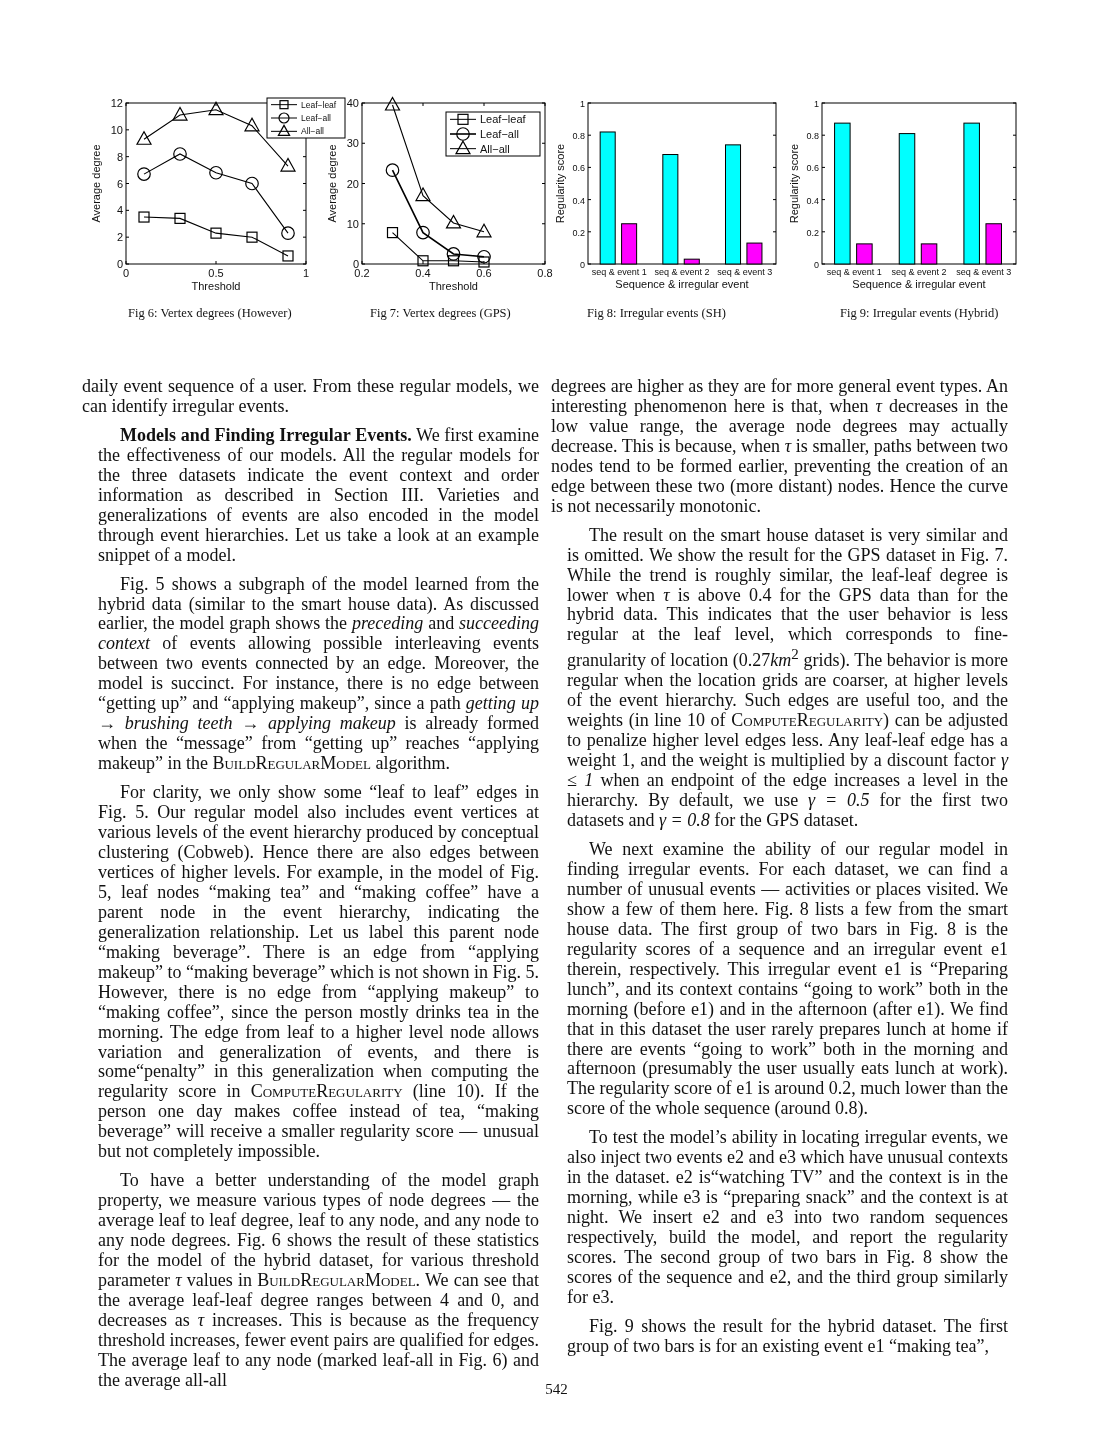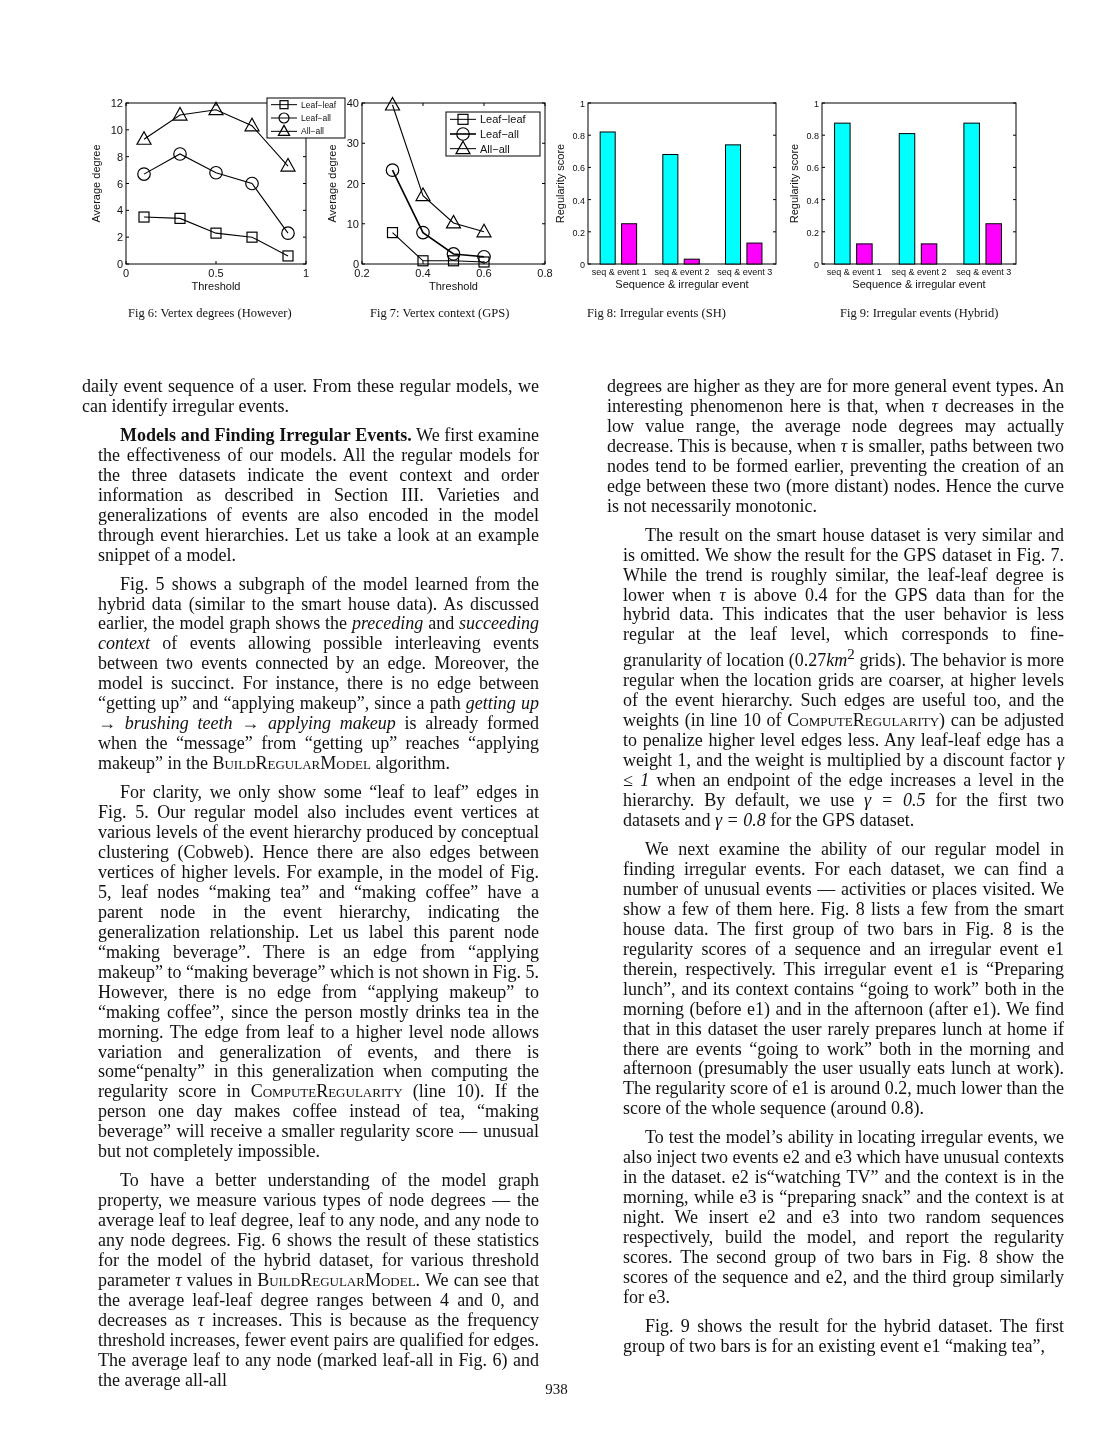--- a/index.html
+++ b/index.html
@@ -206,33 +206,33 @@
       <rect x="138.29333333333332" y="155.875" width="15.520000000000001" height="20.125" fill="#ff00ff" stroke="#000" stroke-width="1"></rect>
       <text x="136" y="187" font-size="9" text-anchor="middle">seq &amp; event 2</text>
       <rect x="180.91333333333336" y="35.125" width="15.520000000000001" height="140.875" fill="#00ffff" stroke="#000" stroke-width="1"></rect>
       <rect x="202.96" y="135.75" width="15.520000000000001" height="40.25" fill="#ff00ff" stroke="#000" stroke-width="1"></rect>
       <text x="200.66666666666669" y="187" font-size="9" text-anchor="middle">seq &amp; event 3</text>
       <text x="136" y="200" font-size="11" text-anchor="middle">Sequence &amp; irregular event</text>
     </svg>
 </div>
 
 <div class="caption" style="left:128px;">Fig 6: Vertex degrees (However)</div>
-<div class="caption" style="left:370px;">Fig 7: Vertex context (GPS)</div>
+<div class="caption" style="left:370px;">Fig 7: Vertex degrees (GPS)</div>
 <div class="caption" style="left:587px;">Fig 8: Irregular events (SH)</div>
 <div class="caption" style="left:840px;">Fig 9: Irregular events (Hybrid)</div>
 
 <div class="col" style="left:82px;">
   <p><span>daily event sequence of a user. From these regular models, we can identify irregular events.</span></p>
   <p class="ind"><b>Models and Finding Irregular Events.</b><span> We first examine the effectiveness of our models. All the regular models for the three datasets indicate the event context and order information as described in Section III. Varieties and generalizations of events are also encoded in the model through event hierarchies. Let us take a look at an example snippet of a model.</span></p>
   <p class="ind"><span>Fig. 5 shows a subgraph of the model learned from the hybrid data (similar to the smart house data). As discussed earlier, the model graph shows the </span><i>preceding</i><span> and </span><i>succeeding context</i><span> of events allowing possible interleaving events between two events connected by an edge. Moreover, the model is succinct. For instance, there is no edge between “getting up” and “applying makeup”, since a path </span><i>getting up → brushing teeth → applying makeup</i><span> is already formed when the “mes­sage” from “getting up” reaches “applying makeup” in the </span><span class="sc">BuildRegularModel</span><span> algorithm.</span></p>
   <p class="ind"><span>For clarity, we only show some “leaf to leaf” edges in Fig. 5. Our regular model also includes event vertices at various levels of the event hierarchy produced by conceptual clustering (Cobweb). Hence there are also edges between vertices of higher levels. For example, in the model of Fig. 5, leaf nodes “making tea” and “making coffee” have a parent node in the event hierarchy, indicating the generalization relationship. Let us label this parent node “making beverage”. There is an edge from “applying makeup” to “making beverage” which is not shown in Fig. 5. However, there is no edge from “applying makeup” to “making coffee”, since the person mostly drinks tea in the morning. The edge from leaf to a higher level node allows variation and generalization of events, and there is some“penalty” in this generalization when computing the regularity score in </span><span class="sc">ComputeRegularity</span><span> (line 10). If the person one day makes coffee instead of tea, “making beverage” will receive a smaller regularity score — unusual but not completely impossible.</span></p>
   <p class="ind"><span>To have a better understanding of the model graph property, we measure various types of node degrees — the average leaf to leaf degree, leaf to any node, and any node to any node degrees. Fig. 6 shows the result of these statistics for the model of the hybrid dataset, for various threshold parameter </span><i>τ</i><span> values in </span><span class="sc">BuildRegularModel</span><span>. We can see that the average leaf-leaf degree ranges between 4 and 0, and decreases as </span><i>τ</i><span> increases. This is because as the frequency threshold increases, fewer event pairs are qualified for edges. The average leaf to any node (marked leaf-all in Fig. 6) and the average all-all</span></p>
 </div>
 
-<div class="col" style="left:607px;">
+<div class="col" style="left:551px;">
   <p><span>degrees are higher as they are for more general event types. An interesting phenomenon here is that, when </span><i>τ</i><span> decreases in the low value range, the average node degrees may actually decrease. This is because, when </span><i>τ</i><span> is smaller, paths between two nodes tend to be formed earlier, preventing the creation of an edge between these two (more distant) nodes. Hence the curve is not necessarily monotonic.</span></p>
   <p class="ind"><span>The result on the smart house dataset is very similar and is omitted. We show the result for the GPS dataset in Fig. 7. While the trend is roughly similar, the leaf-leaf degree is lower when </span><i>τ</i><span> is above 0.4 for the GPS data than for the hybrid data. This indicates that the user behavior is less regular at the leaf level, which corresponds to fine-granularity of location (0.27</span><i>km</i><sup>2</sup><span> grids). The behavior is more regular when the location grids are coarser, at higher levels of the event hierarchy. Such edges are useful too, and the weights (in line 10 of </span><span class="sc">ComputeRegularity</span><span>) can be adjusted to penalize higher level edges less. Any leaf-leaf edge has a weight 1, and the weight is multiplied by a discount factor </span><i>γ ≤ 1</i><span> when an endpoint of the edge increases a level in the hierarchy. By default, we use </span><i>γ = 0.5</i><span> for the first two datasets and </span><i>γ = 0.8</i><span> for the GPS dataset.</span></p>
   <p class="ind">We next examine the ability of our regular model in finding irregular events. For each dataset, we can find a number of unusual events — activities or places visited. We show a few of them here. Fig. 8 lists a few from the smart house data. The first group of two bars in Fig. 8 is the regularity scores of a sequence and an irregular event e1 therein, respectively. This irregular event e1 is “Preparing lunch”, and its context contains “going to work” both in the morning (before e1) and in the afternoon (after e1). We find that in this dataset the user rarely prepares lunch at home if there are events “going to work” both in the morning and afternoon (presumably the user usually eats lunch at work). The regularity score of e1 is around 0.2, much lower than the score of the whole sequence (around 0.8).</p>
   <p class="ind">To test the model’s ability in locating irregular events, we also inject two events e2 and e3 which have unusual contexts in the dataset. e2 is“watching TV” and the context is in the morning, while e3 is “preparing snack” and the context is at night. We insert e2 and e3 into two random sequences respectively, build the model, and report the regularity scores. The second group of two bars in Fig. 8 show the scores of the sequence and e2, and the third group similarly for e3.</p>
   <p class="ind">Fig. 9 shows the result for the hybrid dataset. The first group of two bars is for an existing event e1 “making tea”,</p>
 </div>
 
-<div class="pagenum">938</div>
+<div class="pagenum">542</div>
 
 </body></html>

